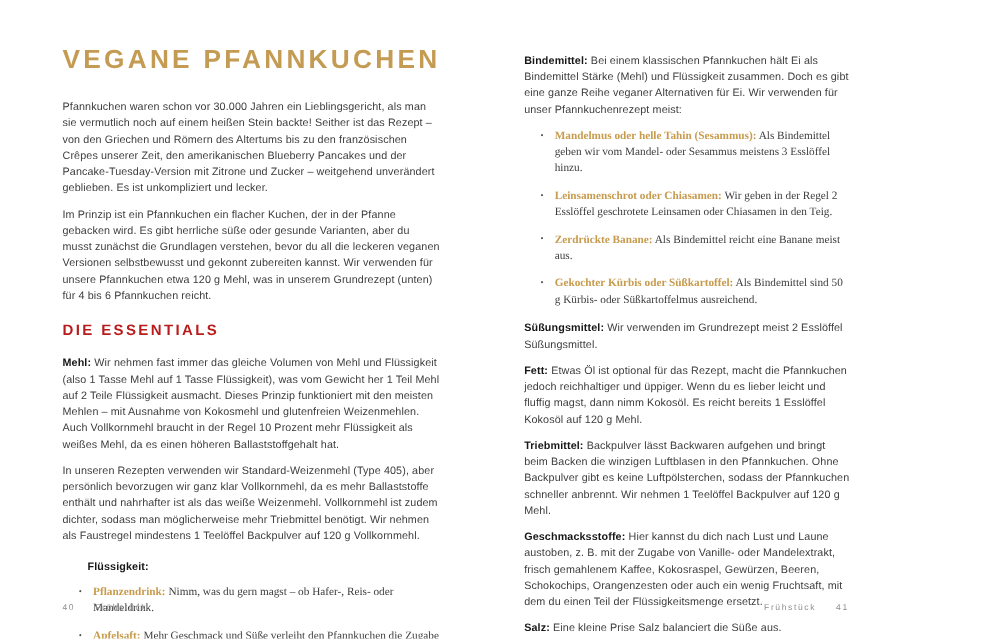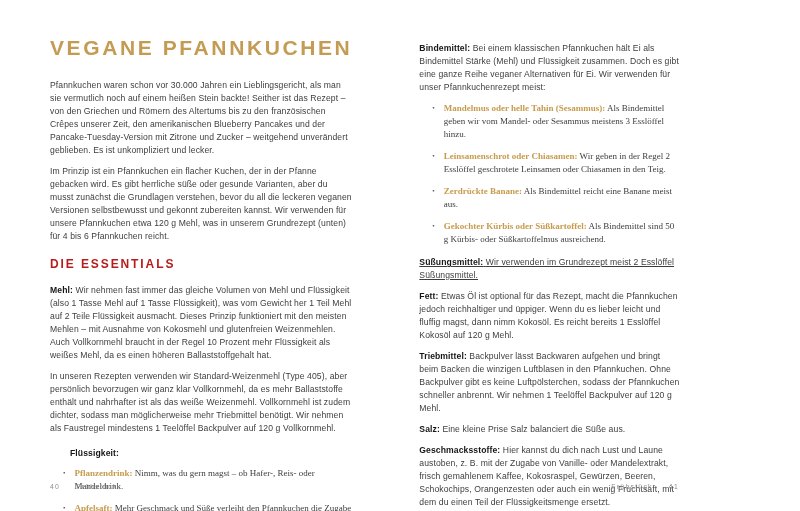--- a/index.html
+++ b/index.html
@@ -95,24 +95,24 @@
       <li>
         <span class="bullet-glyph">•</span>
         <span class="li-text"><strong class="gold-label">Zerdrückte Banane:</strong> <span>Als Bindemittel reicht eine Banane meist aus.</span></span>
       </li>
       <li>
         <span class="bullet-glyph">•</span>
         <span class="li-text"><strong class="gold-label">Gekochter Kürbis oder Süßkartoffel:</strong> <span>Als Bindemittel sind 50 g Kürbis- oder Süßkartoffelmus ausreichend.</span></span>
       </li>
     </ul>
 
-    <p class="body" style="margin-top:10px;text-decoration:underline;"><strong>Süßungsmittel:</strong> <span>Wir verwenden im Grundrezept meist 2 Esslöffel Süßungsmittel.</span></p>
+    <p class="body" style="margin-top:10px;"><strong>Süßungsmittel:</strong> <span>Wir verwenden im Grundrezept meist 2 Esslöffel Süßungsmittel.</span></p>
     <p class="body"><strong>Fett:</strong> <span>Etwas Öl ist optional für das Rezept, macht die Pfannkuchen jedoch reichhaltiger und üppiger. Wenn du es lieber leicht und fluffig magst, dann nimm Kokosöl. Es reicht bereits 1 Esslöffel Kokosöl auf 120 g Mehl.</span></p>
     <p class="body"><strong>Triebmittel:</strong> <span>Backpulver lässt Backwaren aufgehen und bringt beim Backen die winzigen Luftblasen in den Pfannkuchen. Ohne Backpulver gibt es keine Luftpölsterchen, sodass der Pfannkuchen schneller anbrennt. Wir nehmen 1 Teelöffel Backpulver auf 120 g Mehl.</span></p>
+    <p class="body"><strong>Geschmacksstoffe:</strong> <span>Hier kannst du dich nach Lust und Laune austoben, z. B. mit der Zugabe von Vanille- oder Mandelextrakt, frisch gemahlenem Kaffee, Kokosraspel, Gewürzen, Beeren, Schokochips, Orangenzesten oder auch ein wenig Fruchtsaft, mit dem du einen Teil der Flüssigkeitsmenge ersetzt.</span></p>
     <p class="body"><strong>Salz:</strong> <span>Eine kleine Prise Salz balanciert die Süße aus.</span></p>
-    <p class="body"><strong>Geschmacksstoffe:</strong> <span>Hier kannst du dich nach Lust und Laune austoben, z. B. mit der Zugabe von Vanille- oder Mandelextrakt, frisch gemahlenem Kaffee, Kokosraspel, Gewürzen, Beeren, Schokochips, Orangenzesten oder auch ein wenig Fruchtsaft, mit dem du einen Teil der Flüssigkeitsmenge ersetzt.</span></p>
 
     <div class="footer footer-right">
       <span class="gap-after">Frühstück</span><span>41</span>
     </div>
   </section>
 
 </div>
 
 </body></html>

